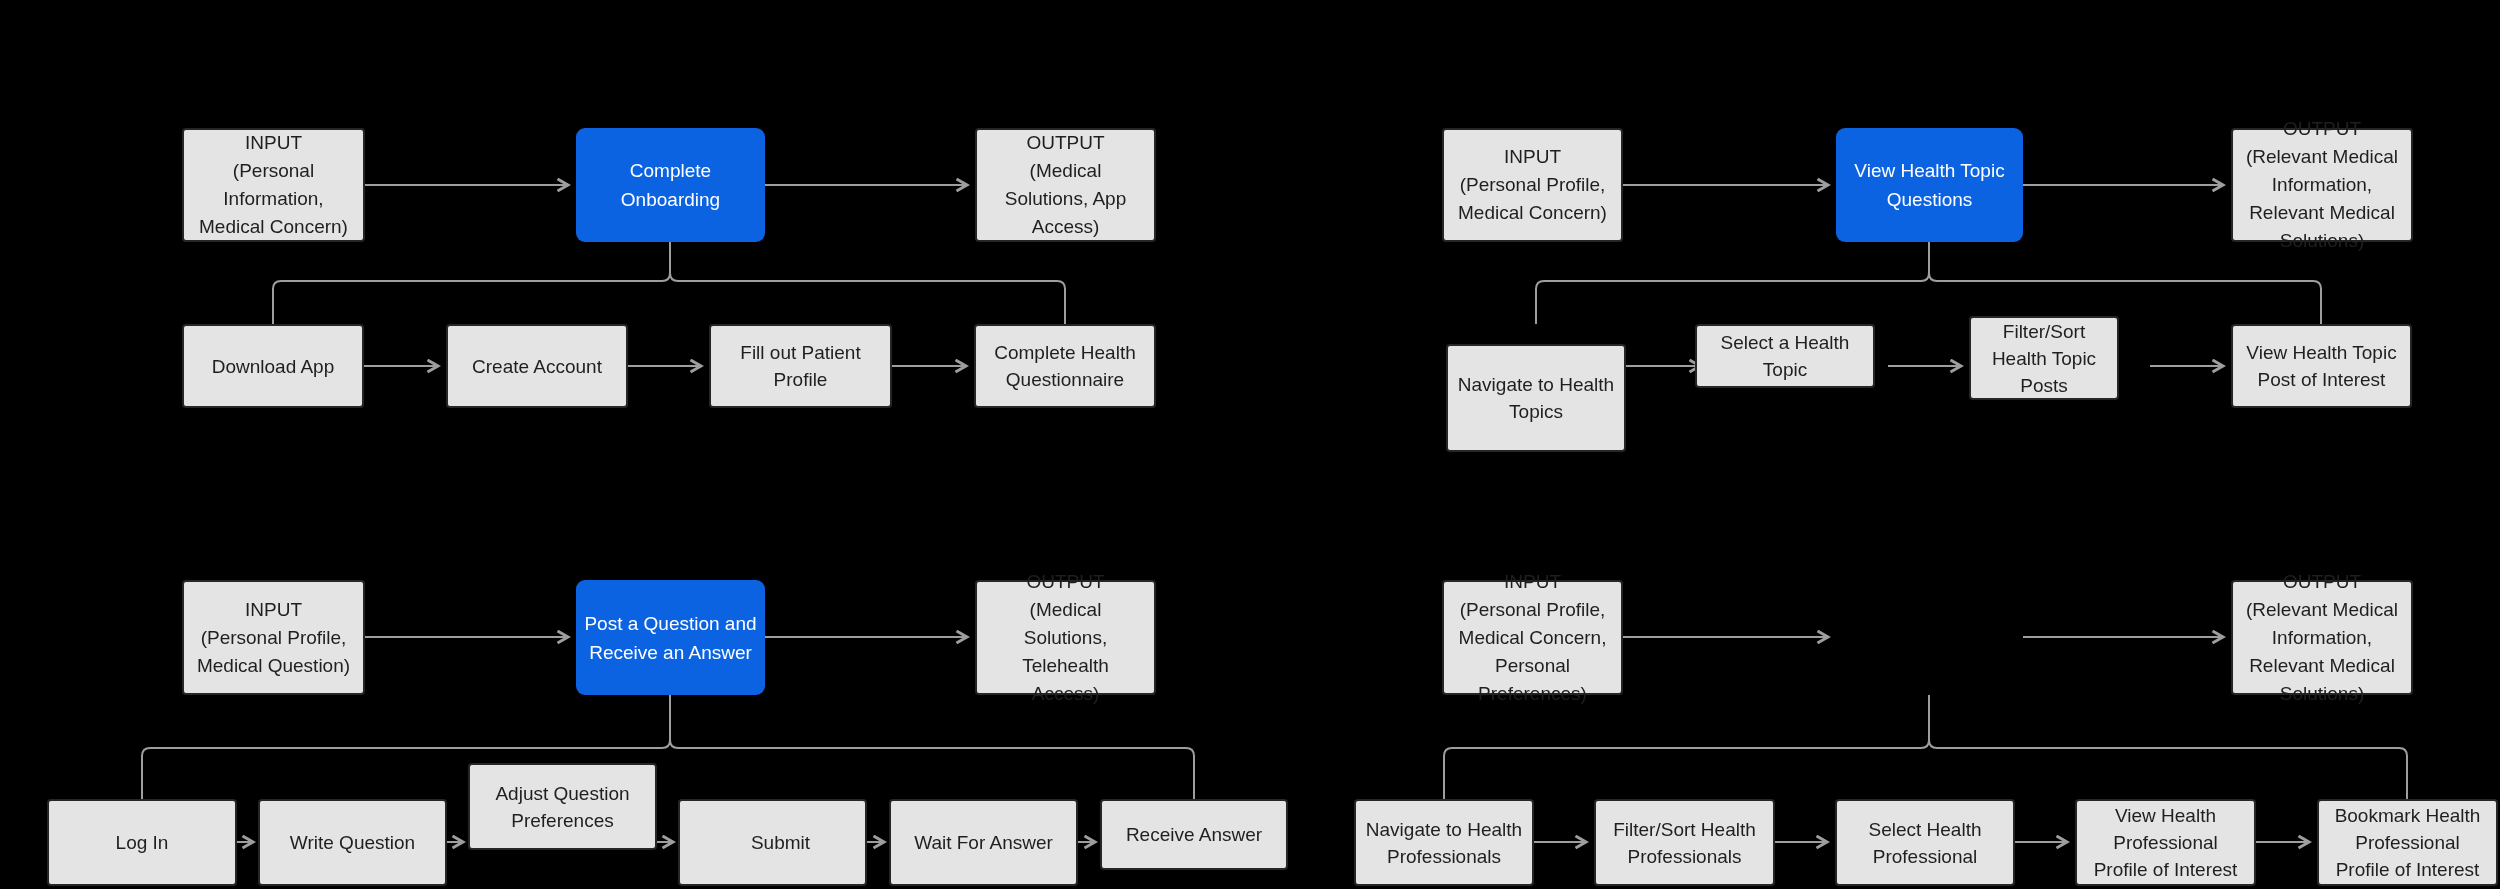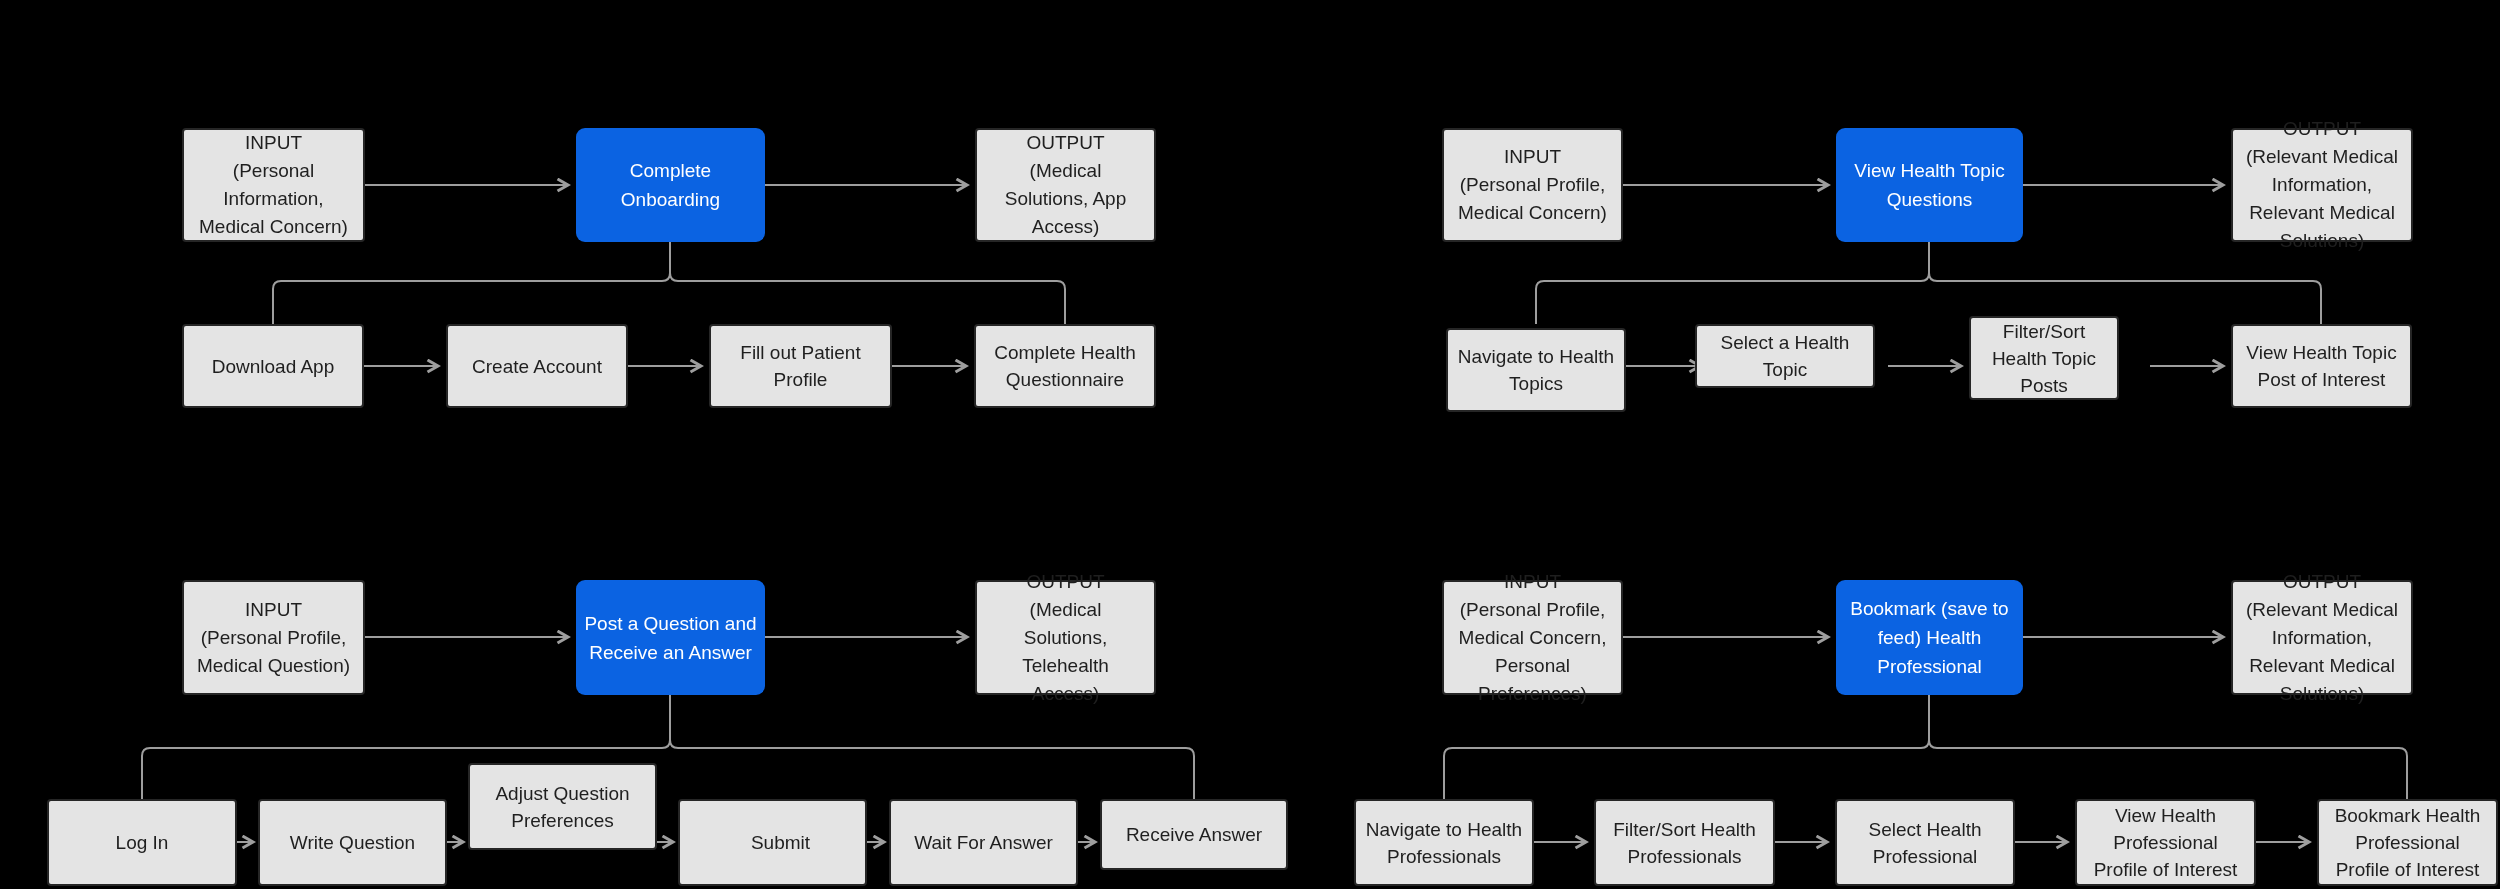--- a/index.html
+++ b/index.html
@@ -122,21 +122,21 @@
     <span>INPUT</span>
     <span>(Personal Profile, Medical Concern)</span>
   </div>
   <div class="node blue" style="left:1789px;top:128px;width:187px;height:114px;">
     <span>View Health Topic Questions</span>
   </div>
   <div class="node gray" style="left:2184px;top:128px;width:182px;height:114px;">
     <span>OUTPUT</span>
     <span>(Relevant Medical Information, Relevant Medical Solutions)</span>
   </div>
-  <div class="node gray step" style="left:1399px;top:328px;width:180px;height:84px;">
+  <div class="node gray step" style="left:1399px;top:344px;width:180px;height:108px;">
       <span>Navigate to Health Topics</span>
     </div>
   <div class="node gray step" style="left:1648px;top:324px;width:180px;height:64px;">
       <span>Select a Health Topic</span>
     </div>
   <div class="node gray step" style="left:1922px;top:316px;width:150px;height:84px;">
       <span>Filter/Sort Health Topic Posts</span>
     </div>
   <div class="node gray step" style="left:2184px;top:324px;width:181px;height:84px;">
       <span>View Health Topic Post of Interest</span>
@@ -169,23 +169,20 @@
       <span>Wait For Answer</span>
     </div>
   <div class="node gray step" style="left:1053px;top:799px;width:188px;height:71px;">
       <span>Receive Answer</span>
     </div>
 
   <div class="node gray" style="left:1395px;top:580px;width:181px;height:115px;">
     <span>INPUT</span>
     <span>(Personal Profile, Medical Concern, Personal Preferences)</span>
   </div>
-  <div class="node blue" style="left:1789px;top:580px;width:187px;height:115px;">
-    <span>Bookmark (save to feed) Health Professional</span>
-  </div>
   <div class="node gray" style="left:2184px;top:580px;width:182px;height:115px;">
     <span>OUTPUT</span>
     <span>(Relevant Medical Information, Relevant Medical Solutions)</span>
   </div>
   <div class="node gray step" style="left:1307px;top:799px;width:180px;height:87px;">
       <span>Navigate to Health Professionals</span>
     </div>
   <div class="node gray step" style="left:1547px;top:799px;width:181px;height:87px;">
       <span>Filter/Sort Health Professionals</span>
     </div>

